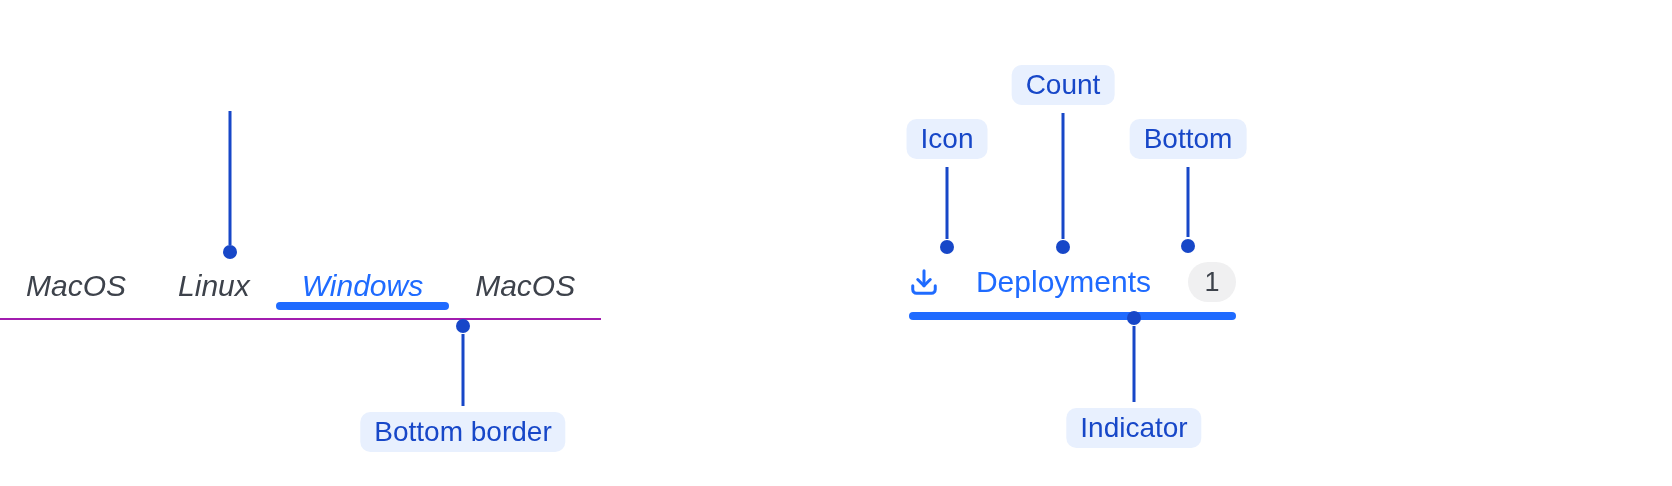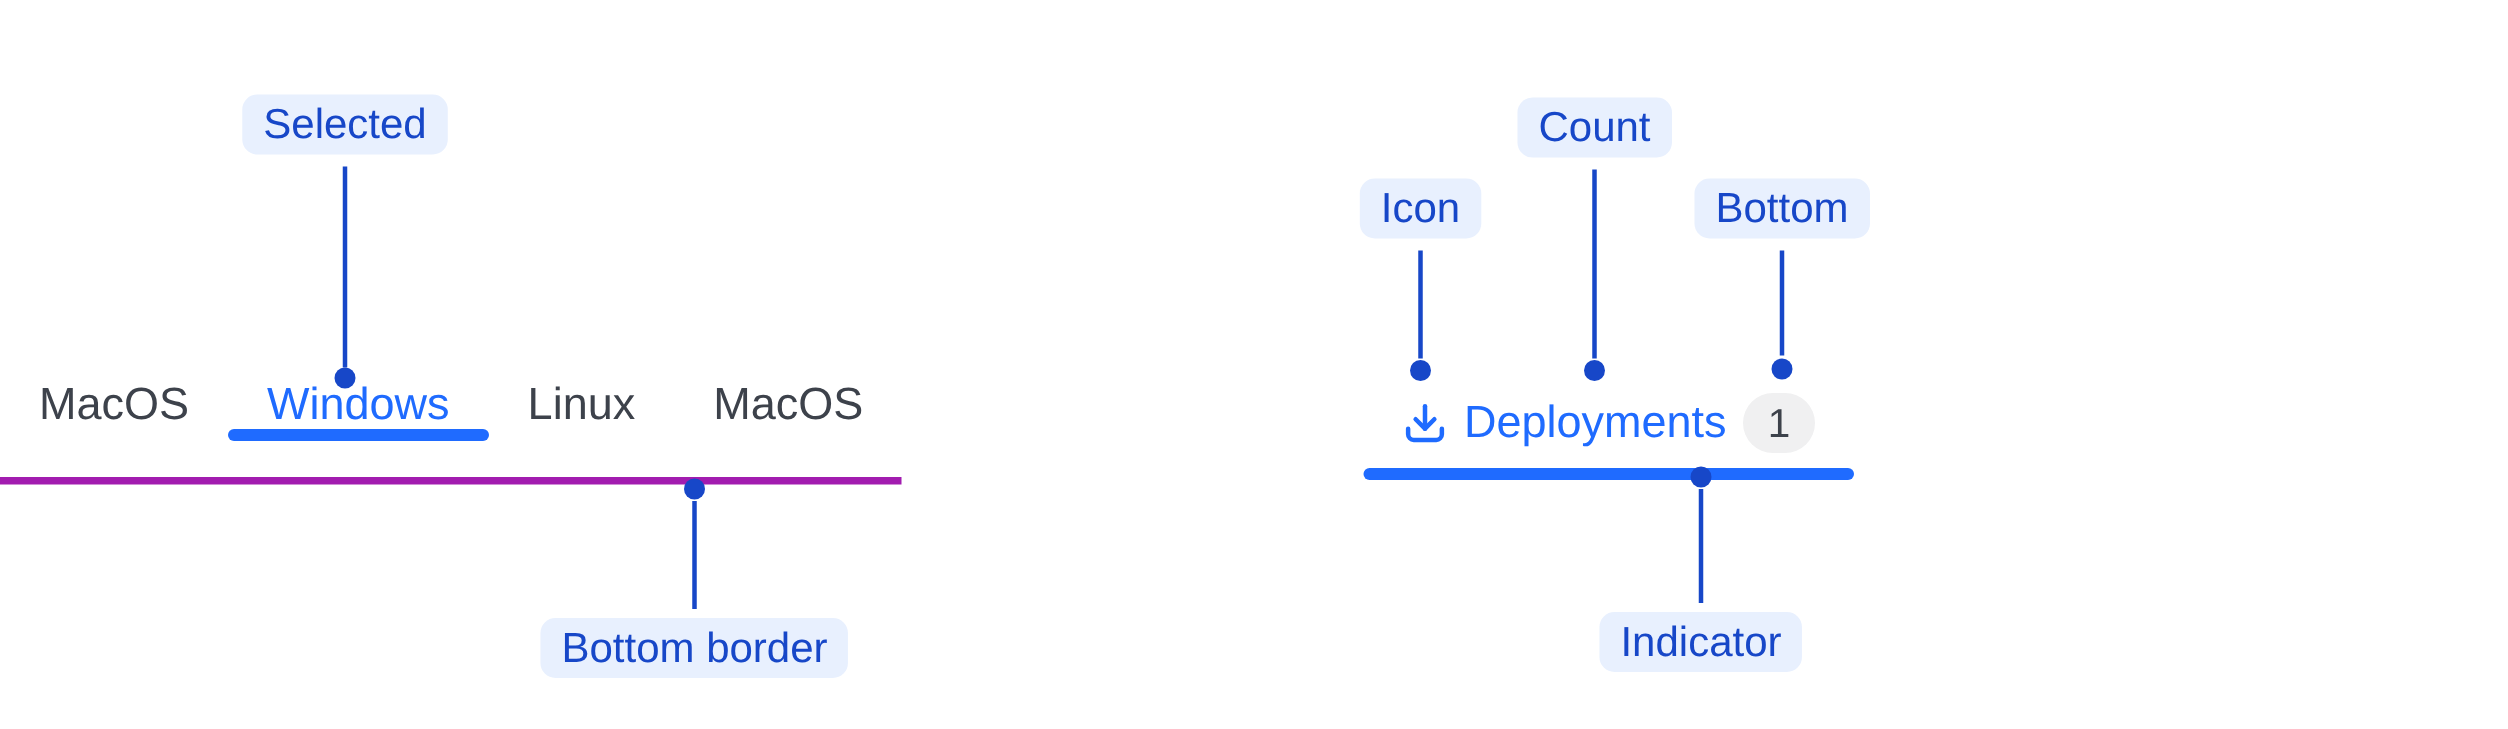--- a/index.html
+++ b/index.html
@@ -15,23 +15,24 @@
     background: #ffffff;
     overflow: hidden;
   }
 
   
   .os-tabs {
     position: absolute;
     left: 0;
     top: 253px;
     display: inline-flex;
-    align-items: flex-start;
+    align-items: center;
     height: 65px;
-    border-bottom: 5px solid #a21caf;
+    border-bottom: 2px solid #a21caf;
+    font-style: italic;
   }
   .tab {
     position: relative;
     display: flex;
     align-items: center;
     justify-content: center;
     padding: 0 26px;
     font-size: 30px;
     color: #3d424b;
     cursor: pointer;
@@ -53,22 +54,21 @@
     position: absolute;
     left: 909px;
     top: 252px;
     width: 327px;
     cursor: pointer;
   }
   .deploy-content {
     height: 60px;
     display: flex;
     align-items: center;
-    justify-content: center;
-    gap: 11px;
+    justify-content: space-between;
     color: #1f6bff;
     font-size: 30px;
     white-space: nowrap;
   }
   .deploy-icon { flex: 0 0 auto; display: block; }
   .count-badge {
     display: flex;
     align-items: center;
     justify-content: center;
     width: 48px;
@@ -117,46 +117,45 @@
 </style>
 </head>
 <body>
 
 <div class="canvas">
 
   <div class="os-tabs">
     <div class="tab">
       <span>MacOS</span>
     </div>
+    <div class="tab">
+      <span>Linux</span>
+    </div>
     <div class="tab active">
       <span>Windows</span>
       <div class="tab-underline"></div>
-    </div>
-    <div class="tab">
-      <span>Linux</span>
     </div>
     <div class="tab">
       <span>MacOS</span>
     </div>
   </div>
 
   <div class="deploy-tab">
     <div class="deploy-content">
       <svg class="deploy-icon" width="30" height="30" viewBox="0 0 24 24" fill="none" stroke="#1f6bff" stroke-width="2.4" stroke-linecap="round" stroke-linejoin="round">
         <path d="M21 15v3a3 3 0 0 1-3 3H6a3 3 0 0 1-3-3v-3"></path>
         <polyline points="7 10 12 15 17 10"></polyline>
         <line x1="12" y1="3" x2="12" y2="15"></line>
       </svg>
       <span>Deployments</span>
       <span class="count-badge">1</span>
     </div>
     <div class="tab-indicator"></div>
   </div>
 
-  <div class="pill" style="left:230px; top:63px">Selected</div>
   <div class="cline" style="left:230px; top:111px; height:134px"></div>
   <div class="cdot" style="left:230px; top:252px"></div>
 
   <div class="cdot" style="left:463px; top:326px"></div>
   <div class="cline" style="left:463px; top:334px; height:72px"></div>
   <div class="pill" style="left:463px; top:412px">Bottom border</div>
 
   <div class="pill" style="left:947px; top:119px">Icon</div>
   <div class="cline" style="left:947px; top:167px; height:72px"></div>
   <div class="cdot" style="left:947px; top:247px"></div>

